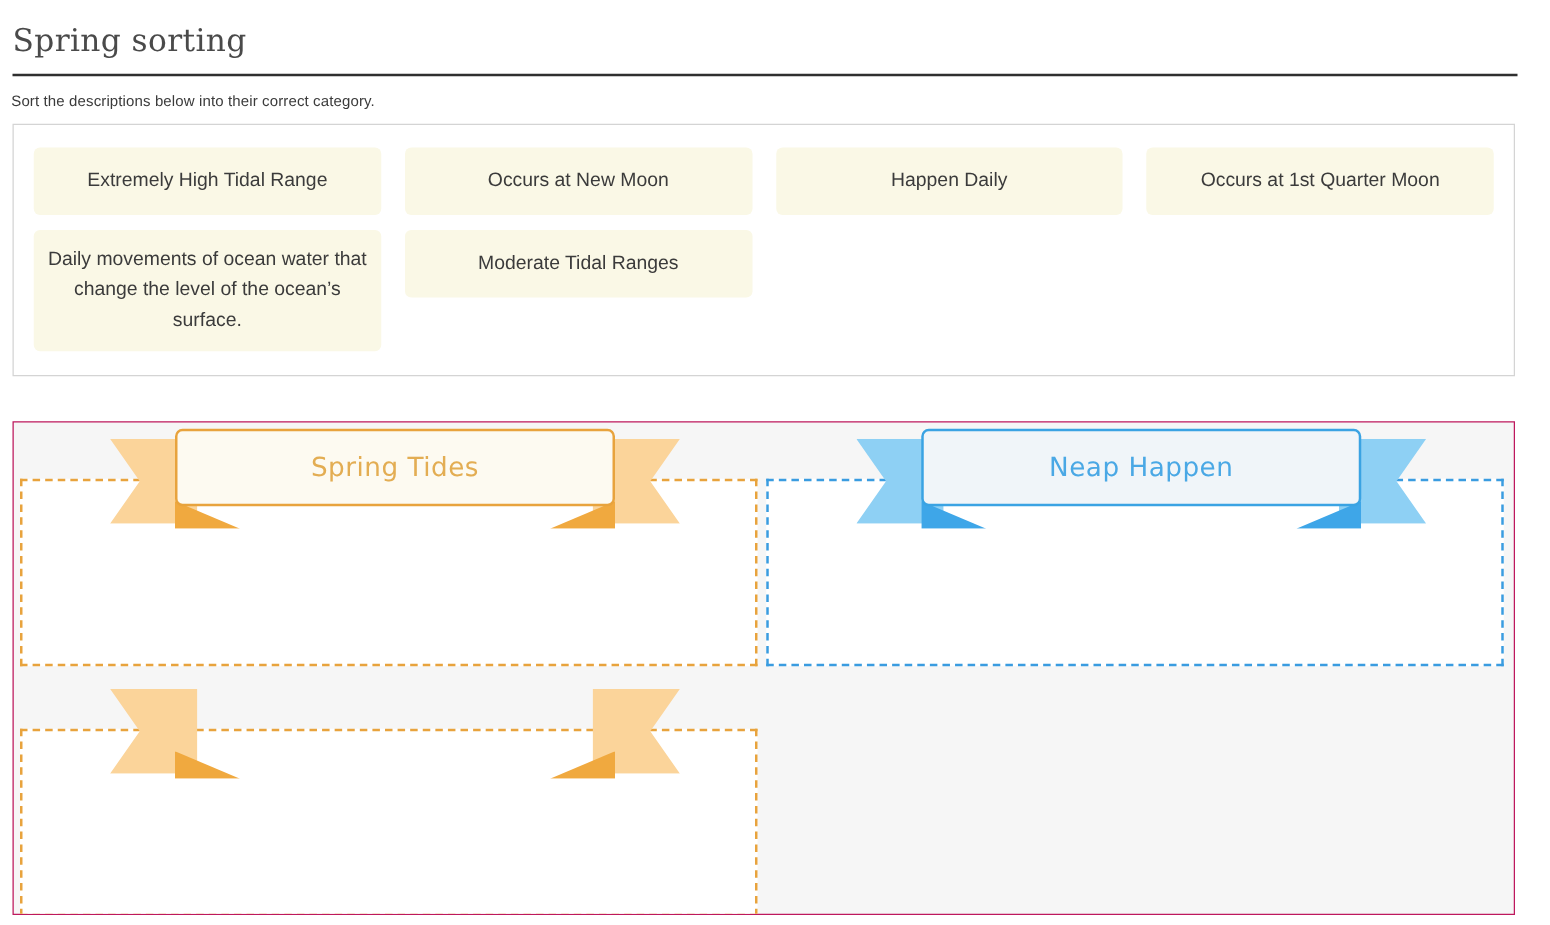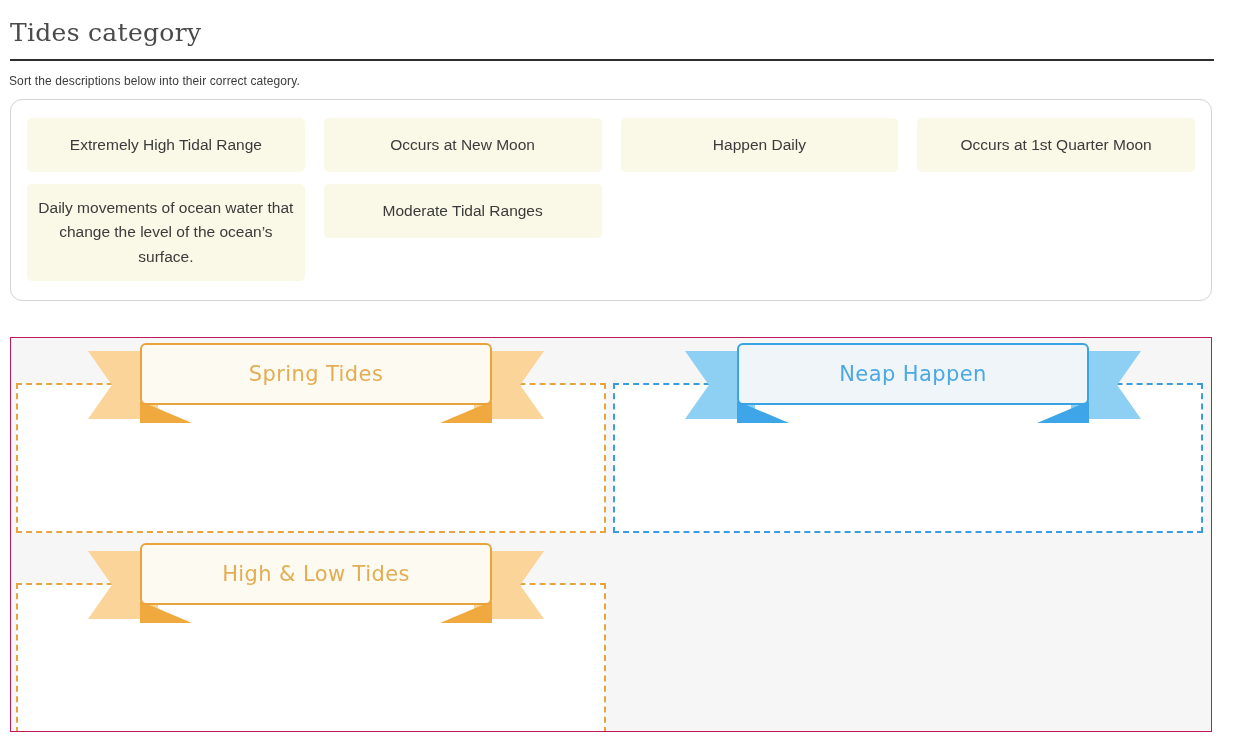--- a/index.html
+++ b/index.html
@@ -32,21 +32,21 @@
     padding: 13px 0 0 9px;
     letter-spacing: .1px;
   }
 
   
   #items-pool {
     position: absolute;
     left: 10px; top: 99px;
     width: 1202px; height: 202px;
     border: 1px solid #d4d4d4;
-    border-radius: 12px;
+    border-radius: 0;
     background: #ffffff;
     padding: 18px 16px;
   }
   .pool-grid {
     display: grid;
     grid-template-columns: repeat(4, 1fr);
     column-gap: 19px;
     row-gap: 12px;
     align-items: start;
   }
@@ -137,21 +137,21 @@
 
   
   .ribbon.blue .tail  { background: #8ed0f4; }
   .ribbon.blue .fold  { background: #3ea6e8; }
   .ribbon.blue .plate { background: #f0f5f9; border-color: #3aa3e3; }
   .ribbon.blue .plate-label { color: #4aa8e5; }
 </style>
 </head>
 <body>
 
-<h1 id="page-title">Tides category</h1>
+<h1 id="page-title">Spring sorting</h1>
 <div id="title-rule"></div>
 <div id="instructions">Sort the descriptions below into their correct category.</div>
 
 <div id="items-pool">
   <div class="pool-grid">
     <div class="item-card">Extremely High Tidal Range</div>
     <div class="item-card">Occurs at New Moon</div>
     <div class="item-card">Happen Daily</div>
     <div class="item-card">Occurs at 1st Quarter Moon</div>
     <div class="item-card">Daily movements of ocean water that change the level of the ocean’s surface.</div>
@@ -187,19 +187,16 @@
     </div>
   </div>
 
   <div class="cat-cell" style="left:5px; top:205px; width:596px; height:195px;">
     <div class="dropzone" style="left:0; top:40px; width:590px; height:150px;"></div>
     <div class="ribbon" style="left:72px; top:0; width:456px;">
       <div class="tail left"></div>
       <div class="tail right"></div>
       <div class="fold left"></div>
       <div class="fold right"></div>
-      <div class="plate">
-        <span class="plate-label">High &amp; Low Tides</span>
-      </div>
     </div>
   </div>
 
 </div>
 
 </body></html>

